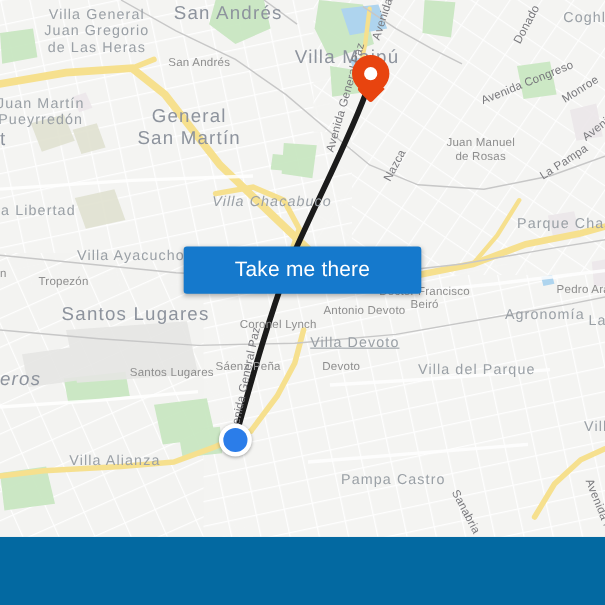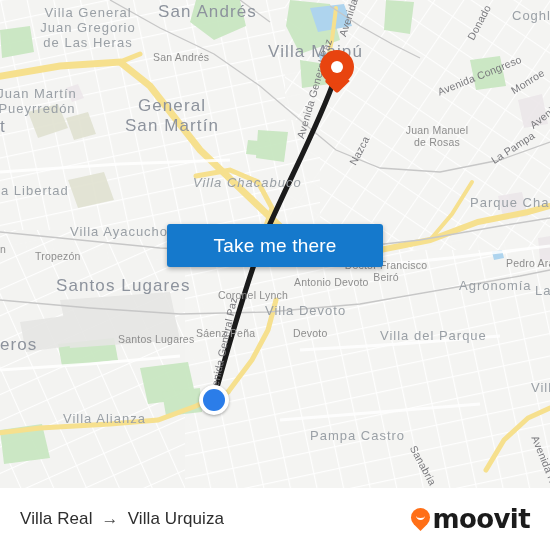--- a/index.html
+++ b/index.html
@@ -222,25 +222,25 @@
         <div class="lbl huge ctr" style="left: 172px; top: 96px;">General
 San Martín</div>
         <div class="lbl mid ctr" style="left: 37px; top: 87px;">Juan Martín
 Pueyrredón</div>
         <div class="lbl mid" style="left: 1px; top: 184px;">a Libertad</div>
         <div class="lbl mid" style="left: 70px; top: 225px;">Villa Ayacucho</div>
         <div class="lbl sm" style="left: 35px; top: 250px;">Tropezón</div>
         <div class="lbl huge" style="left: 56px; top: 276px;">Santos Lugares</div>
         <div class="lbl sm" style="left: 118px; top: 333px;">Santos Lugares</div>
         <div class="lbl mid" style="left: 63px; top: 412px;">Villa Alianza</div>
-        <div class="lbl huge" style="left: 0px; top: 335px;">eros</div>
+        <div class="lbl huge" style="left: 0px; top: 335px; font-style: italic;">eros</div>
         <div class="lbl mid" style="left: 193px; top: 176px; font-style: italic;">Villa Chacabuco</div>
         <div class="lbl sm" style="left: 218px; top: 289px;">Coronel Lynch</div>
         <div class="lbl sm" style="left: 294px; top: 276px;">Antonio Devoto</div>
-        <div class="lbl mid" style="left: 265px; top: 304px;">Villa Devoto</div>
+        <div class="lbl mid" style="left: 282px; top: 304px; text-decoration: underline;">Villa Devoto</div>
         <div class="lbl sm" style="left: 196px; top: 327px;">Sáenz Peña</div>
         <div class="lbl sm" style="left: 293px; top: 327px; text-align: center;">Devoto</div>
         <div class="lbl mid" style="left: 380px; top: 329px;">Villa del Parque</div>
         <div class="lbl mid" style="left: 310px; top: 429px;">Pampa Castro</div>
         <div class="lbl sm ctr" style="left: 386px; top: 259px;">Doctor Francisco
 Beiró</div>
         <div class="lbl mid" style="left: 459px; top: 231px; margin-top: 48px;">Agronomía</div>
         <div class="lbl sm" style="left: 506px; top: 257px;">Pedro Arata</div>
         <div class="lbl mid" style="left: 470px; top: 196px;">Parque Chas</div>
         <div class="lbl sm ctr" style="left: 437px; top: 124px;">Juan Manuel
@@ -272,28 +272,14 @@
     </div>
 
     <div class="geodot" style="left:199px;top:385px;">
       <i></i>
     </div>
 
     <button class="cta">Take me there</button>
 
   </div>
 
-  <div class="footer">
-    <div class="route">
-      <span>Villa Real</span>
-      <span class="arrow">→</span>
-      <span>Villa Urquiza</span>
-    </div>
-    <div class="brand">
-      <span class="drop">
-        <b></b>
-        <s></s>
-      </span>
-      <span class="word">moovit</span>
-    </div>
-  </div>
 
 </div>
 
 </body></html>

